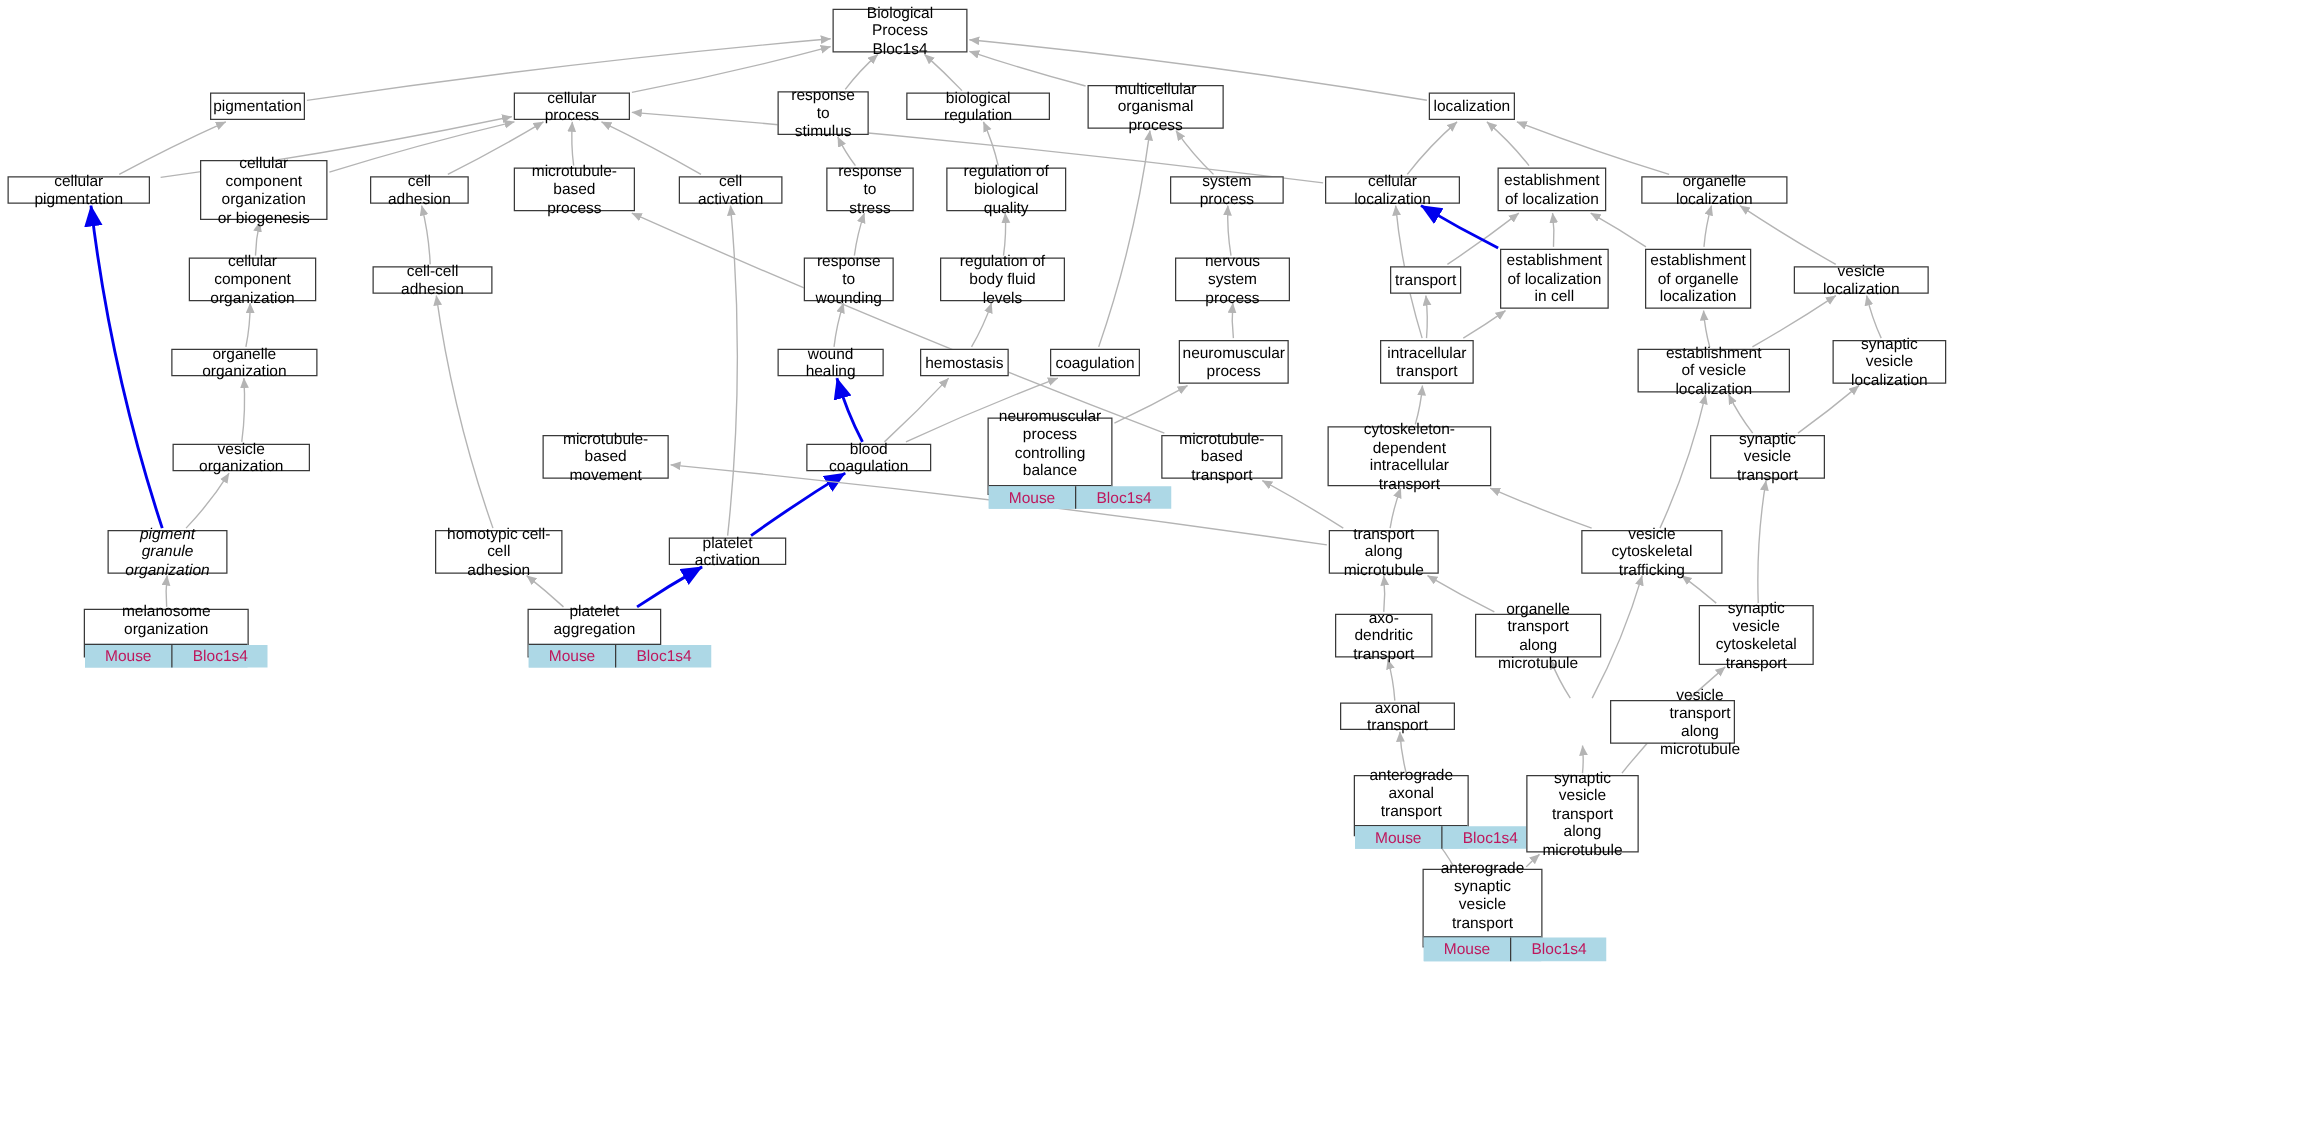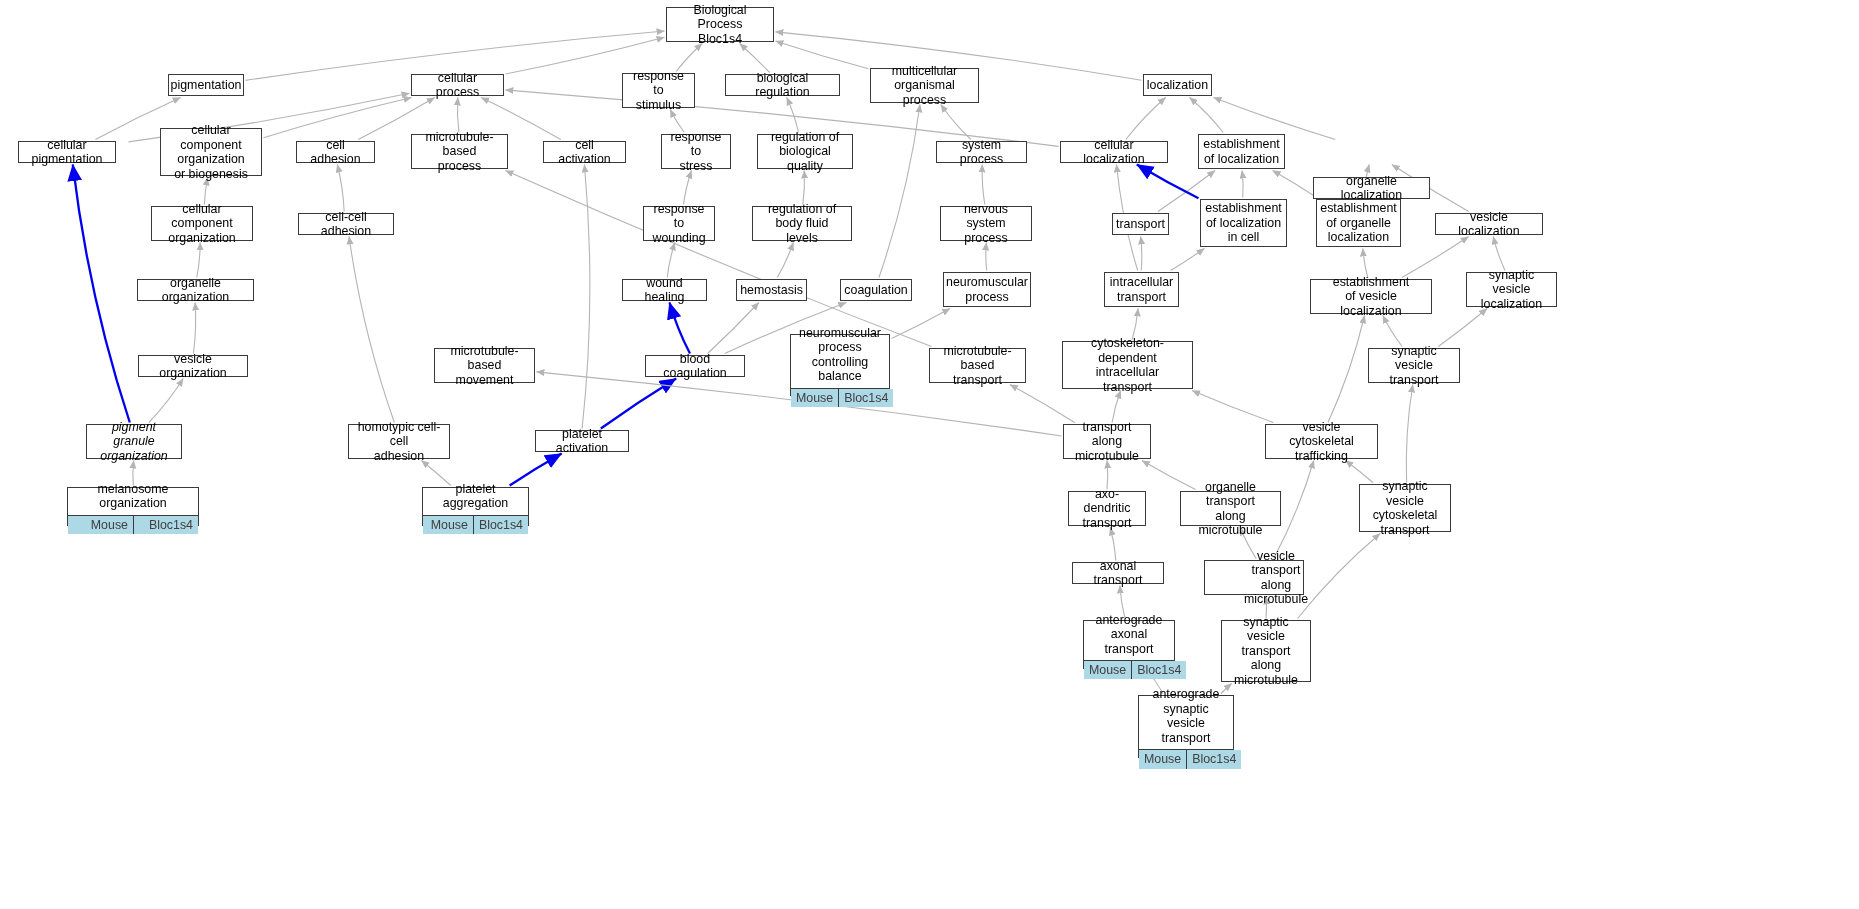--- a/index.html
+++ b/index.html
@@ -52,22 +52,22 @@
   .annot-row {
     display: flex;
     border-top: 1.6px solid #3a3a3a;
     background: #add8e6;
   }
   .annot-cell {
     flex: 1 1 50%;
     text-align: right;
     font-size: 12.4px;
     line-height: 1.15;
-    padding: 2px 5px;
-    color: #404040;
+    padding: 2px 16px;
+    color: #be185d;
     background: #add8e6;
     box-sizing: border-box;
   }
   .annot-cell.second {
     border-left: 1.6px solid #3a3a3a;
   }
 </style>
 </head>
 <body>
 
@@ -177,21 +177,21 @@
       <div class="node" style="left: 725px; top: 74px; width: 115px; height: 22px;">
         <div class="node-label">biological regulation</div>
       </div>
       <div class="node" style="left: 870px; top: 68px; width: 109px; height: 35px;">
         <div class="node-label">multicellular
 organismal process</div>
       </div>
       <div class="node" style="left: 1143px; top: 74px; width: 69px; height: 22px;">
         <div class="node-label">localization</div>
       </div>
-      <div class="node" style="left: 18px; top: 141px; width: 98px; height: 22px;">
+      <div class="node" style="left: 6px; top: 141px; width: 114px; height: 22px;">
         <div class="node-label">cellular pigmentation</div>
       </div>
       <div class="node" style="left: 160px; top: 128px; width: 102px; height: 48px;">
         <div class="node-label">cellular component
 organization
 or biogenesis</div>
       </div>
       <div class="node" style="left: 296px; top: 141px; width: 79px; height: 22px;">
         <div class="node-label">cell adhesion</div>
       </div>
@@ -213,21 +213,21 @@
       <div class="node" style="left: 936px; top: 141px; width: 91px; height: 22px;">
         <div class="node-label">system process</div>
       </div>
       <div class="node" style="left: 1060px; top: 141px; width: 108px; height: 22px;">
         <div class="node-label">cellular localization</div>
       </div>
       <div class="node" style="left: 1198px; top: 134px; width: 87px; height: 35px;">
         <div class="node-label">establishment
 of localization</div>
       </div>
-      <div class="node" style="left: 1313px; top: 141px; width: 117px; height: 22px; margin-top: 36px;">
+      <div class="node" style="left: 1313px; top: 141px; width: 117px; height: 22px;">
         <div class="node-label">organelle localization</div>
       </div>
       <div class="node" style="left: 151px; top: 206px; width: 102px; height: 35px;">
         <div class="node-label">cellular component
 organization</div>
       </div>
       <div class="node" style="left: 298px; top: 213px; width: 96px; height: 22px;">
         <div class="node-label">cell-cell adhesion</div>
       </div>
       <div class="node" style="left: 643px; top: 206px; width: 72px; height: 35px;">
@@ -360,21 +360,21 @@
 along microtubule</div>
       </div>
       <div class="node" style="left: 1359px; top: 484px; width: 92px; height: 48px;">
         <div class="node-label">synaptic vesicle
 cytoskeletal
 transport</div>
       </div>
       <div class="node" style="left: 1072px; top: 562px; width: 92px; height: 22px;">
         <div class="node-label">axonal transport</div>
       </div>
-      <div class="node" style="left: 1204px; top: 560px; width: 100px; height: 35px; padding-left: 44px;">
+      <div class="node" style="left: 1288px; top: 560px; width: 100px; height: 35px; padding-left: 44px;">
         <div class="node-label">vesicle transport
 along microtubule</div>
       </div>
       <div class="node has-annot" style="left: 1083px; top: 620px; width: 92px; height: 49px;">
         <div class="node-label">anterograde
 axonal transport</div>
         <div class="annot-row">
           <div class="annot-cell">Mouse</div>
           <div class="annot-cell second">Bloc1s4</div>
         </div>

